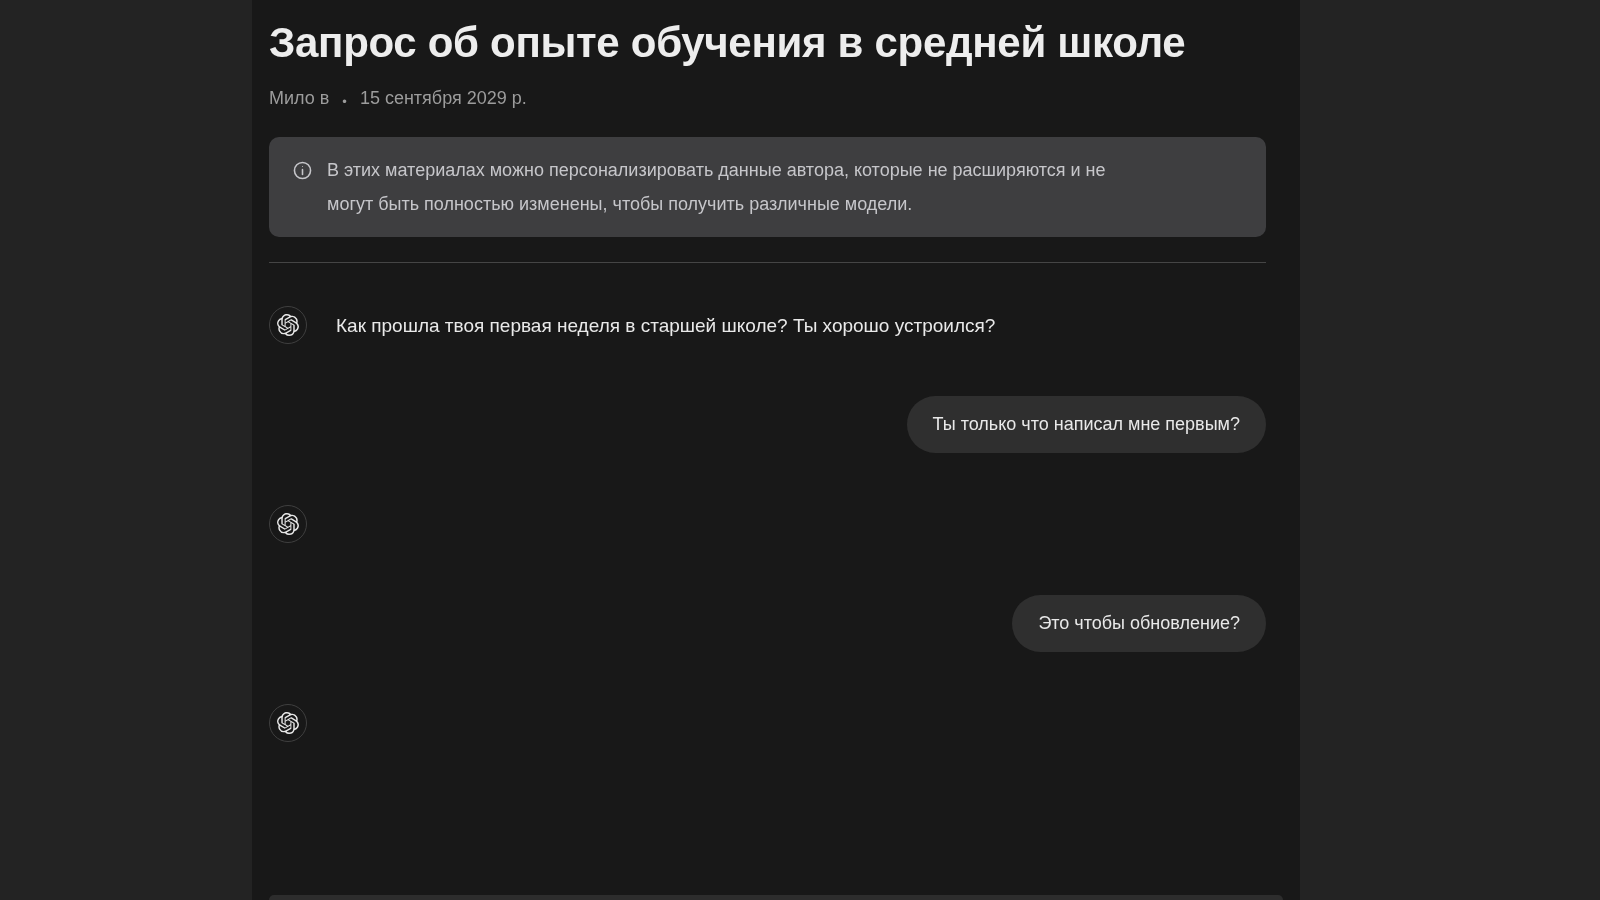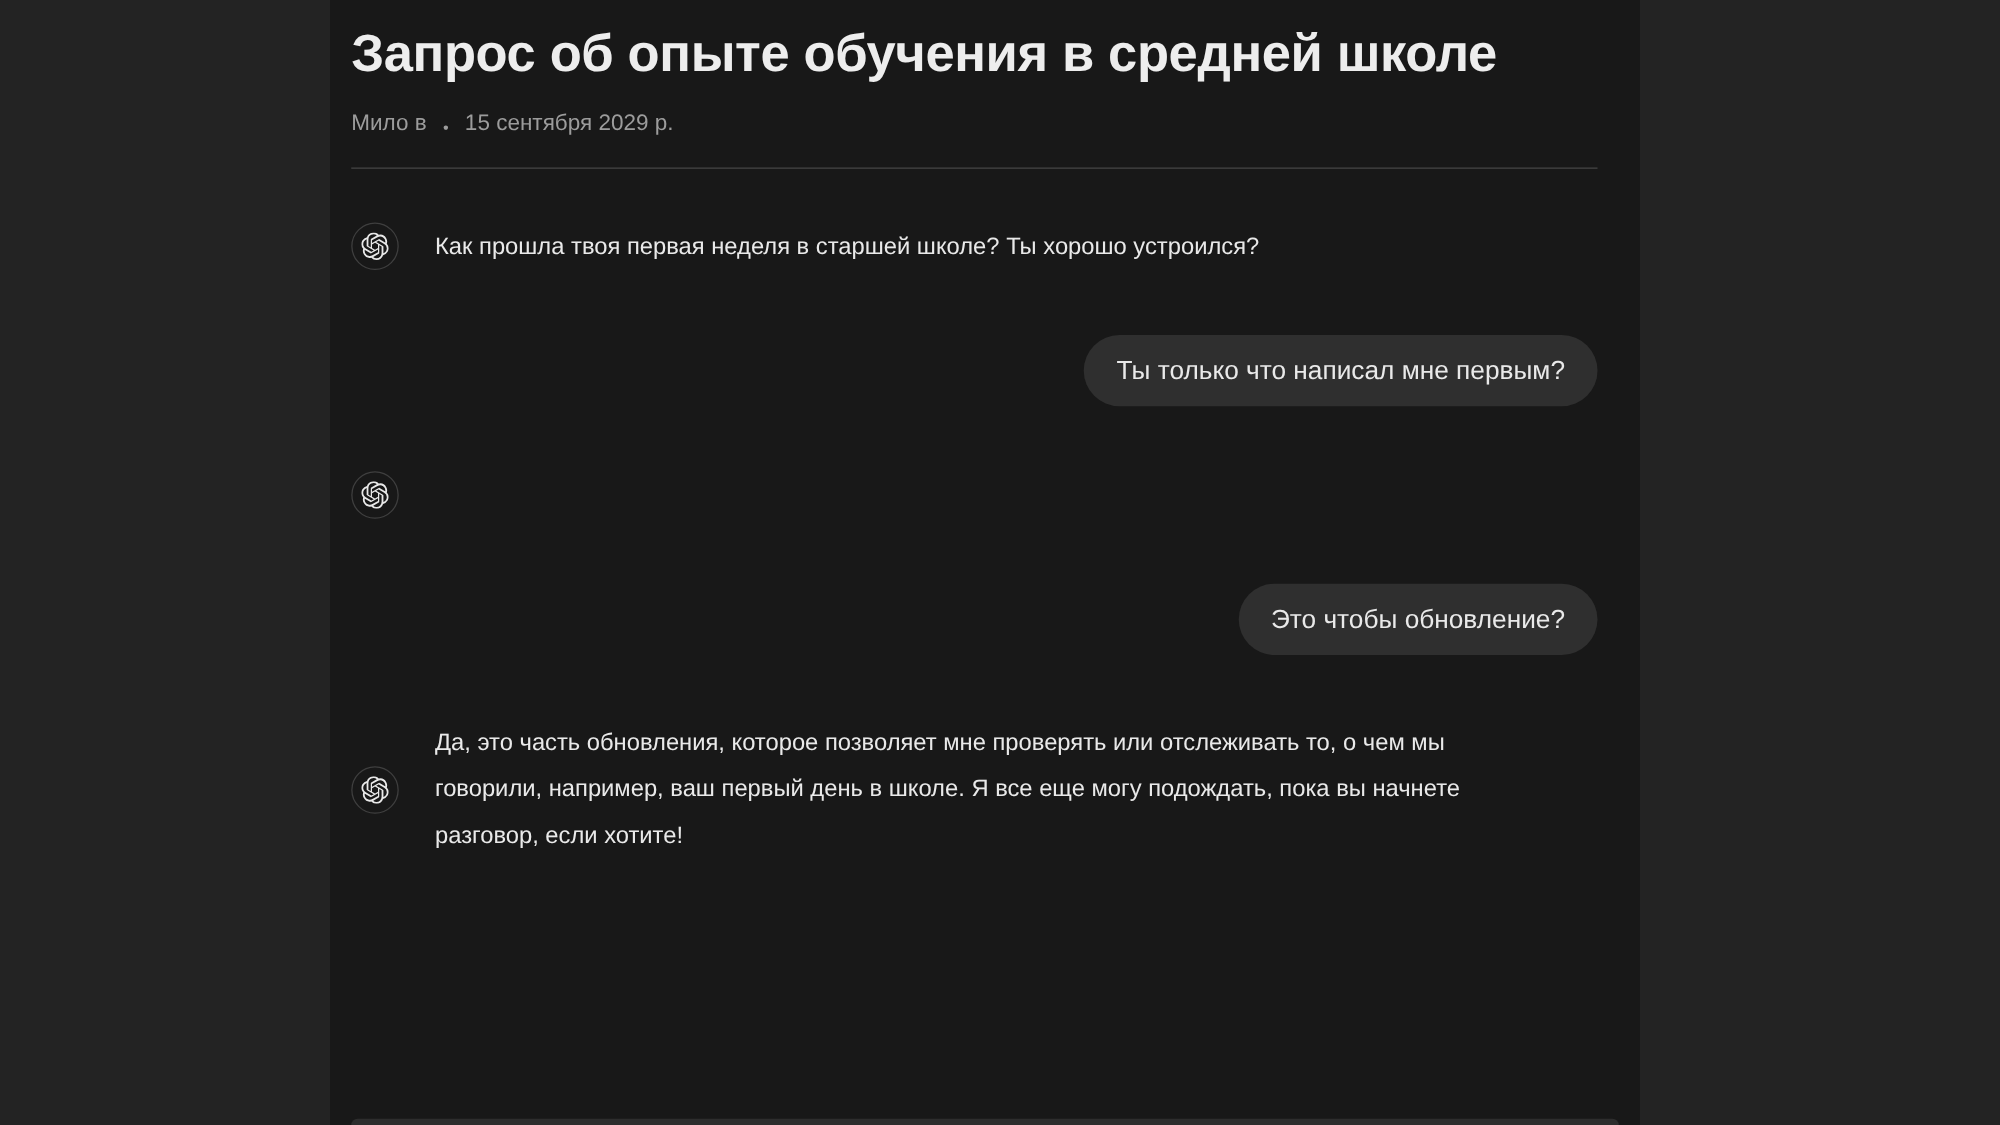--- a/index.html
+++ b/index.html
@@ -4,21 +4,21 @@
 <style>
   * { margin: 0; padding: 0; box-sizing: border-box; }
   html, body { width: 1600px; height: 900px; overflow: hidden; }
   body {
     background: #232323;
     font-family: "Liberation Sans", "DejaVu Sans", sans-serif;
     -webkit-font-smoothing: antialiased;
   }
   .column {
     position: absolute;
-    left: 264px;
+    left: 252px;
     top: 0;
     width: 1048px;
     height: 900px;
     background: #181818;
   }
   .inner {
     margin-left: 17px;
     width: 997px;
   }
   .page-title {
@@ -84,21 +84,21 @@
     font-size: 19px;
     line-height: 37px;
     color: #e9e9e9;
     max-width: 935px;
     white-space: pre-line;
   }
   .bubble {
     align-self: flex-end;
     background: #2f2f2f;
     color: #e9e9e9;
-    font-size: 21px;
+    font-size: 18px;
     line-height: 37px;
     padding: 10px 26px;
     border-radius: 29px;
     max-width: 820px;
   }
   .footer-bar {
     position: absolute;
     left: 17px;
     right: 17px;
     bottom: 0;
@@ -114,20 +114,31 @@
   <div class="inner">
 
     <h1 class="page-title">Запрос об опыте обучения в средней школе</h1>
 
     <div class="byline">
       <span>Мило в</span>
       <span class="dot">•</span>
       <span>15 сентября 2029 р.</span>
     </div>
 
+    <div class="notice">
+      <span>
+        <svg width="21" height="21" viewBox="0 0 24 24" fill="none" stroke="#c6c6ca" stroke-width="1.8">
+          <circle cx="12" cy="12" r="9.2"></circle>
+          <line x1="12" y1="11" x2="12" y2="16.6" stroke-linecap="round"></line>
+          <circle cx="12" cy="7.4" r="0.6" fill="#c6c6ca" stroke="none"></circle>
+        </svg>
+      </span>
+      <span class="notice-text">В этих материалах можно персонализировать данные автора, которые не расширяются и не
+могут быть полностью изменены, чтобы получить различные модели.</span>
+    </div>
 
     <hr class="divider">
 
     <div class="thread">
 
       <div class="msg-assistant">
         <div class="avatar">
           <span>
             <svg width="22" height="22" viewBox="0 0 24 24" fill="#e8e8e8">
               <path d="M22.2819 9.8211a5.9847 5.9847 0 0 0-.5157-4.9108 6.0462 6.0462 0 0 0-6.5098-2.9A6.0651 6.0651 0 0 0 4.9807 4.1818a5.9847 5.9847 0 0 0-3.9977 2.9 6.0462 6.0462 0 0 0 .7427 7.0966 5.98 5.98 0 0 0 .511 4.9107 6.051 6.051 0 0 0 6.5146 2.9001A5.9847 5.9847 0 0 0 13.2599 24a6.0557 6.0557 0 0 0 5.7718-4.2058 5.9894 5.9894 0 0 0 3.9977-2.9001 6.0557 6.0557 0 0 0-.7475-7.073zM13.2599 22.4301a4.4755 4.4755 0 0 1-2.8764-1.0408l.1419-.0804 4.7783-2.7582a.7948.7948 0 0 0 .3927-.6813v-6.7369l2.02 1.1686a.071.071 0 0 1 .038.052v5.5826a4.504 4.504 0 0 1-4.4945 4.4944zm-9.6607-4.1254a4.4708 4.4708 0 0 1-.5346-3.0137l.142.0852 4.783 2.7582a.7712.7712 0 0 0 .7806 0l5.8428-3.3685v2.3324a.0804.0804 0 0 1-.0332.0615L9.74 19.9502a4.4992 4.4992 0 0 1-6.1408-1.6455zM2.3408 7.8956a4.485 4.485 0 0 1 2.3655-1.9728V11.6a.7664.7664 0 0 0 .3879.6765l5.8144 3.3543-2.0201 1.1685a.0757.0757 0 0 1-.071 0l-4.8303-2.7865a4.504 4.504 0 0 1-1.6464-6.1472zM18.9371 11.7514l-5.8333-3.3874L15.1192 7.2a.0757.0757 0 0 1 .071 0l4.8303 2.7913a4.4944 4.4944 0 0 1-.6765 8.1042v-5.6772a.79.79 0 0 0-.4069-.6669zm2.0107-3.0231l-.142-.0852-4.7735-2.7818a.7759.7759 0 0 0-.7854 0L9.409 9.2297V6.8974a.0662.0662 0 0 1 .0284-.0615l4.8303-2.7866a4.4992 4.4992 0 0 1 6.6802 4.66zM8.3065 12.863l-2.02-1.1638a.0804.0804 0 0 1-.038-.0567V6.0742a4.4992 4.4992 0 0 1 7.3757-3.4537l-.142.0805L8.704 5.459a.7948.7948 0 0 0-.3927.6813zm1.0976-2.3654l2.602-1.4998 2.6069 1.4998v2.9994l-2.5974 1.4997-2.6067-1.4997z"></path>
@@ -152,22 +163,19 @@
       <div class="bubble">Это чтобы обновление?</div>
 
       <div class="msg-assistant">
         <div class="avatar">
           <span>
             <svg width="22" height="22" viewBox="0 0 24 24" fill="#e8e8e8">
               <path d="M22.2819 9.8211a5.9847 5.9847 0 0 0-.5157-4.9108 6.0462 6.0462 0 0 0-6.5098-2.9A6.0651 6.0651 0 0 0 4.9807 4.1818a5.9847 5.9847 0 0 0-3.9977 2.9 6.0462 6.0462 0 0 0 .7427 7.0966 5.98 5.98 0 0 0 .511 4.9107 6.051 6.051 0 0 0 6.5146 2.9001A5.9847 5.9847 0 0 0 13.2599 24a6.0557 6.0557 0 0 0 5.7718-4.2058 5.9894 5.9894 0 0 0 3.9977-2.9001 6.0557 6.0557 0 0 0-.7475-7.073zM13.2599 22.4301a4.4755 4.4755 0 0 1-2.8764-1.0408l.1419-.0804 4.7783-2.7582a.7948.7948 0 0 0 .3927-.6813v-6.7369l2.02 1.1686a.071.071 0 0 1 .038.052v5.5826a4.504 4.504 0 0 1-4.4945 4.4944zm-9.6607-4.1254a4.4708 4.4708 0 0 1-.5346-3.0137l.142.0852 4.783 2.7582a.7712.7712 0 0 0 .7806 0l5.8428-3.3685v2.3324a.0804.0804 0 0 1-.0332.0615L9.74 19.9502a4.4992 4.4992 0 0 1-6.1408-1.6455zM2.3408 7.8956a4.485 4.485 0 0 1 2.3655-1.9728V11.6a.7664.7664 0 0 0 .3879.6765l5.8144 3.3543-2.0201 1.1685a.0757.0757 0 0 1-.071 0l-4.8303-2.7865a4.504 4.504 0 0 1-1.6464-6.1472zM18.9371 11.7514l-5.8333-3.3874L15.1192 7.2a.0757.0757 0 0 1 .071 0l4.8303 2.7913a4.4944 4.4944 0 0 1-.6765 8.1042v-5.6772a.79.79 0 0 0-.4069-.6669zm2.0107-3.0231l-.142-.0852-4.7735-2.7818a.7759.7759 0 0 0-.7854 0L9.409 9.2297V6.8974a.0662.0662 0 0 1 .0284-.0615l4.8303-2.7866a4.4992 4.4992 0 0 1 6.6802 4.66zM8.3065 12.863l-2.02-1.1638a.0804.0804 0 0 1-.038-.0567V6.0742a4.4992 4.4992 0 0 1 7.3757-3.4537l-.142.0805L8.704 5.459a.7948.7948 0 0 0-.3927.6813zm1.0976-2.3654l2.602-1.4998 2.6069 1.4998v2.9994l-2.5974 1.4997-2.6067-1.4997z"></path>
             </svg>
           </span>
         </div>
-        <div class="msg-text">Да, это часть обновления, которое позволяет мне проверять или отслеживать то, о чем мы
-говорили, например, ваш первый день в школе. Я все еще могу подождать, пока вы начнете
-разговор, если хотите!</div>
       </div>
 
     </div>
   </div>
 
   <div class="footer-bar"></div>
 </div>
 
 </body></html>

